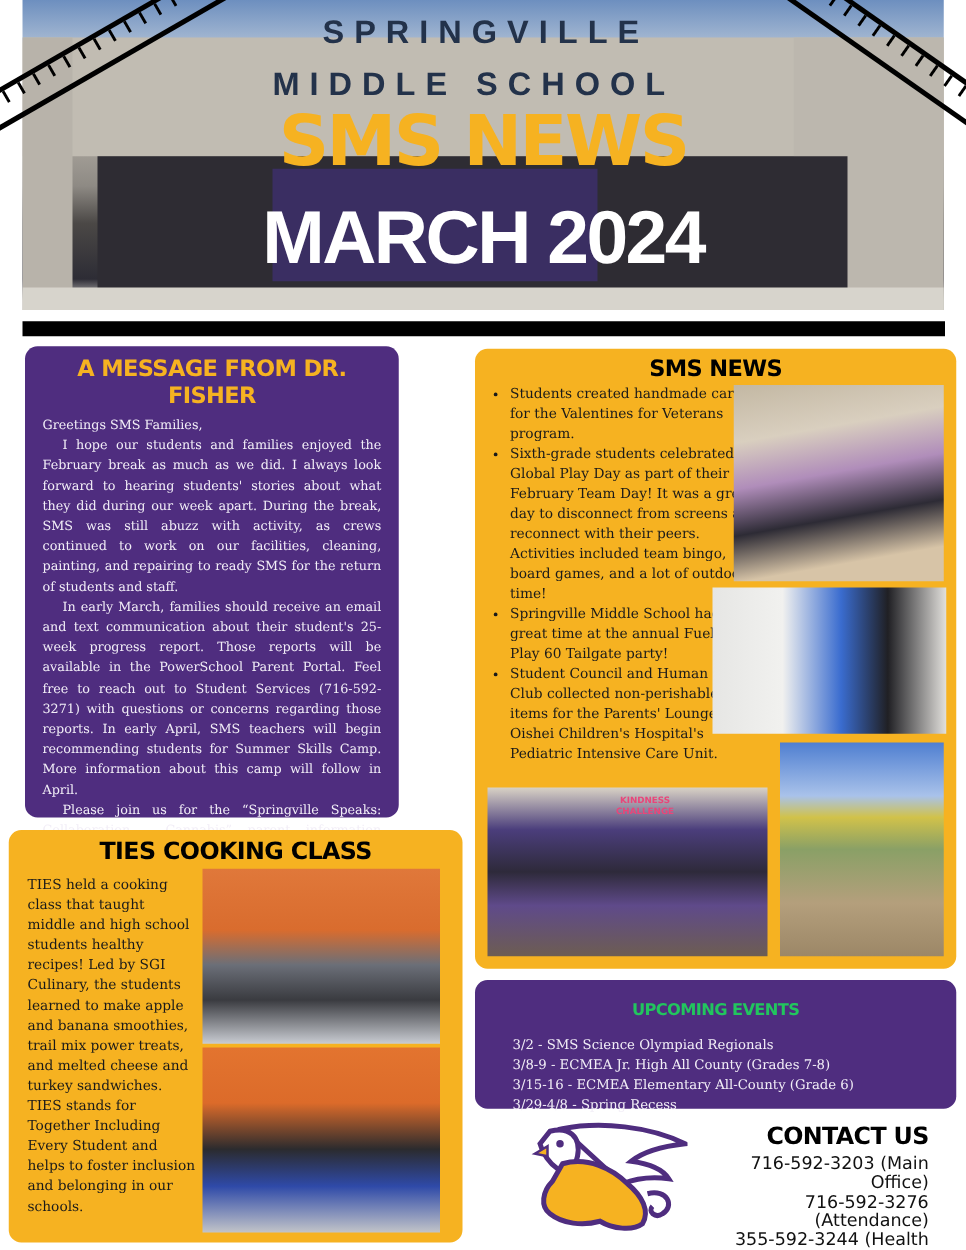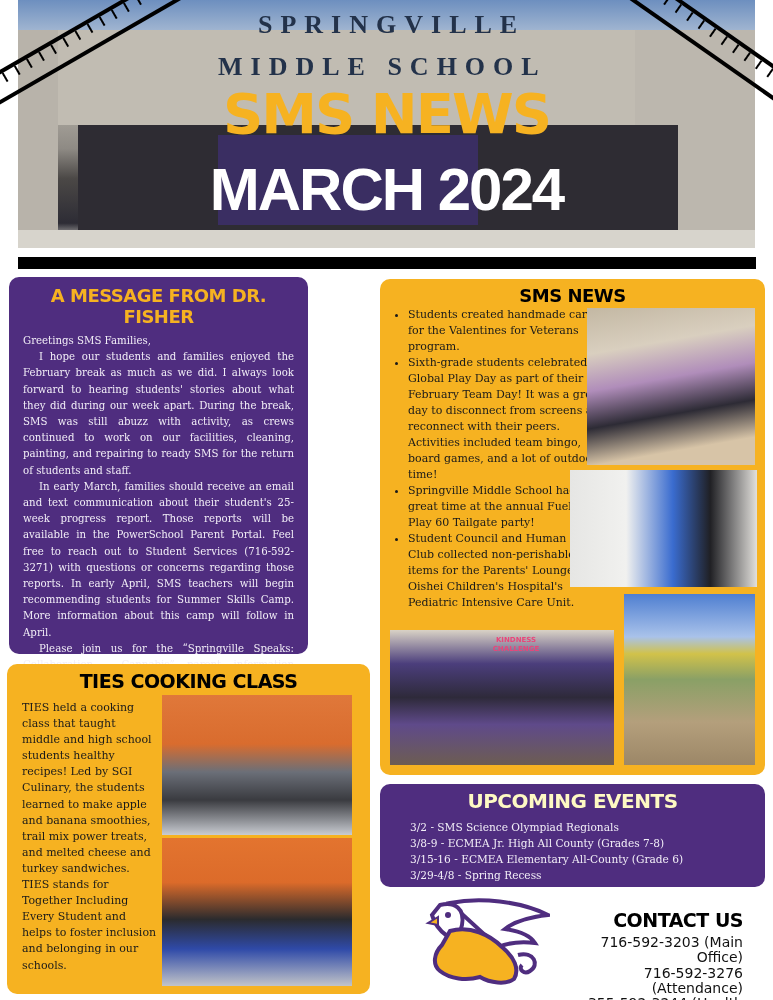--- a/index.html
+++ b/index.html
@@ -5,36 +5,36 @@
   html, body { margin:0; padding:0; }
   body { width:773px; height:1000px; background:#ffffff; position:relative; overflow:hidden; font-family:"DejaVu Serif", serif; }
   .hero { position:absolute; left:18px; top:0; width:737px; height:248px; overflow:hidden;
     background: linear-gradient(180deg, #6d8fbf 0%, #9fb4d0 12%, #bdb8ae 14%, #b3aea5 40%, #8e8a84 60%, #4b4846 72%, #2d2c35 90%, #cfcdc8 97%); }
   .hero .wall { position:absolute; left:0; top:30px; width:100%; height:95px; background:#c1bcb2; }
   .hero .entrance { position:absolute; left:60px; top:125px; width:600px; height:110px; background:#2e2c33; }
   .hero .banner { position:absolute; left:200px; top:135px; width:260px; height:90px; background:#3c2f6b; opacity:0.85; }
   .hero .sidepillar { position:absolute; left:0; top:30px; width:40px; height:218px; background:#b8b3aa; }
   .hero .rightwall { position:absolute; right:0; top:30px; width:120px; height:218px; background:#bcb7ae; }
   .hero .ground { position:absolute; left:0; bottom:0; width:100%; height:18px; background:#d7d4cc; }
-  .hero .sign { position:absolute; font-family:Liberation Serif, serif; font-weight:bold; color:#23324a; letter-spacing:8px; font-size:26px; filter:blur(0.6px); }
+  .hero .sign { position:absolute; font-family:Liberation Sans, sans-serif; font-weight:bold; color:#23324a; letter-spacing:8px; font-size:26px; filter:blur(0.6px); }
   .hero .sign1 { left:240px; top:10px; }
   .hero .sign2 { left:200px; top:52px; }
   .title1 { position:absolute; left:0; top:86px; width:773px; text-align:center; font-family:"DejaVu Sans", sans-serif; font-weight:900; font-size:56px; color:#f6b221; letter-spacing:-2px; line-height:1; }
   .title2 { position:absolute; left:0; top:160px; width:773px; text-align:center; font-family:Liberation Sans, sans-serif; font-weight:900; font-size:60px; color:#ffffff; letter-spacing:-2px; line-height:1; }
   .ruler { position:absolute; width:220px; height:22px; border-top:4px solid #000; border-bottom:4px solid #000; background:repeating-linear-gradient(90deg, transparent 0 12px, #000 12px 14px); background-size:14px 10px; background-repeat:repeat-x; background-position:0 0; }
   .ruler-left { left:-30px; top:26px; transform:rotate(-30deg); }
   .ruler-right { left:610px; top:30px; transform:rotate(35deg); }
   .divider { position:absolute; left:18px; top:257px; width:738px; height:12px; background:#000; }
 
   .box { position:absolute; border-radius:10px; box-sizing:border-box; }
   .purple { background:#4f2d7f; }
   .gold { background:#f6b221; }
   .heading { font-family:"DejaVu Sans", sans-serif; font-weight:900; text-align:center; letter-spacing:-0.5px; }
 
-  .msg { left:9px; top:277px; width:299px; height:377px; padding:8px 14px 0 14px; }
+  .msg { left:20px; top:277px; width:299px; height:377px; padding:8px 14px 0 14px; }
   .msg .heading { color:#f6b221; font-size:18px; margin:0 0 6px 0; }
   .msg p { color:#f2eef7; font-size:10.2px; line-height:16.2px; margin:0; text-align:justify; }
   .msg p.ind { text-indent:16px; }
 
   .ties { left:7px; top:664px; width:363px; height:330px; padding:6px 0 0 0; }
   .ties .heading { color:#000; font-size:19px; margin:0 0 6px 0; }
   .ties .text { position:absolute; left:15px; top:36px; width:135px; font-size:11px; line-height:16.1px; color:#1a1a1a; }
   .photo { position:absolute; overflow:hidden; }
   .ph1 { left:162px; top:695px; width:190px; height:140px; background:linear-gradient(180deg,#e0783a 0%, #d96c2e 35%, #6b6f78 55%, #3a3b40 75%, #c9ccd2 100%); }
   .ph2 { left:162px; top:838px; width:190px; height:148px; background:linear-gradient(180deg,#e3742f 0%, #dc6b2a 30%, #2b2b2e 55%, #2f4aa8 75%, #c2c4c8 100%); }
@@ -42,26 +42,26 @@
   .news { left:380px; top:279px; width:385px; height:496px; padding:6px 0 0 0; }
   .news .heading { color:#000; font-size:18px; margin:0; }
   .news ul { position:absolute; left:0; top:28px; width:205px; margin:0; padding:0 0 0 28px; font-size:11px; line-height:16px; color:#1a1a1a; }
   .news ul li { margin:0; }
   .ph3 { left:587px; top:308px; width:168px; height:157px; background:linear-gradient(170deg,#c3b8a3 0%, #d9cfbf 25%, #b08dba 45%, #2d2b35 65%, #d7c4a7 85%); }
   .ph4 { left:570px; top:470px; width:187px; height:117px; background:linear-gradient(90deg,#e6e6e4 0%, #f1f1ef 30%, #3a6ccf 55%, #202024 75%, #e2e0dc 100%); }
   .ph5 { left:390px; top:630px; width:224px; height:135px; background:linear-gradient(180deg,#d9d2c5 0%, #4b3e7c 25%, #2e2a3a 50%, #5f4a8a 70%, #6d5d52 100%); }
   .ph6 { left:624px; top:594px; width:131px; height:171px; background:linear-gradient(180deg,#4f7fd1 0%, #a9c2ea 25%, #d1c24a 35%, #8aa066 50%, #b49f7c 75%, #9c8767 100%); }
 
   .events { left:380px; top:784px; width:385px; height:103px; padding:5px 0 0 0; }
-  .events .heading { color:#fef9c3; font-size:20px; margin:0; }
+  .events .heading { color:#22c55e; font-size:13px; margin:12px; }
   .events ul { list-style:none; margin:6px 0 0 30px; padding:0; color:#f2eef7; font-size:10.6px; line-height:16px; }
 
   .mascot { position:absolute; left:410px; top:895px; width:140px; height:92px; }
   .contact { position:absolute; left:560px; top:893px; width:183px; text-align:right; }
-  .contact .heading { font-size:19px; color:#000; text-align:right; margin:16px 0 4px 0; }
+  .contact .heading { font-size:19px; color:#000; text-align:right; margin:5px 0 4px 0; }
   .contact .line { font-family:"DejaVu Sans", sans-serif; font-size:14px; line-height:15.3px; color:#111; }
 </style>
 </head>
 <body>
 
 <div class="hero">
   <div class="wall"></div>
   <div class="sidepillar"></div>
   <div class="rightwall"></div>
   <div class="entrance"></div>

